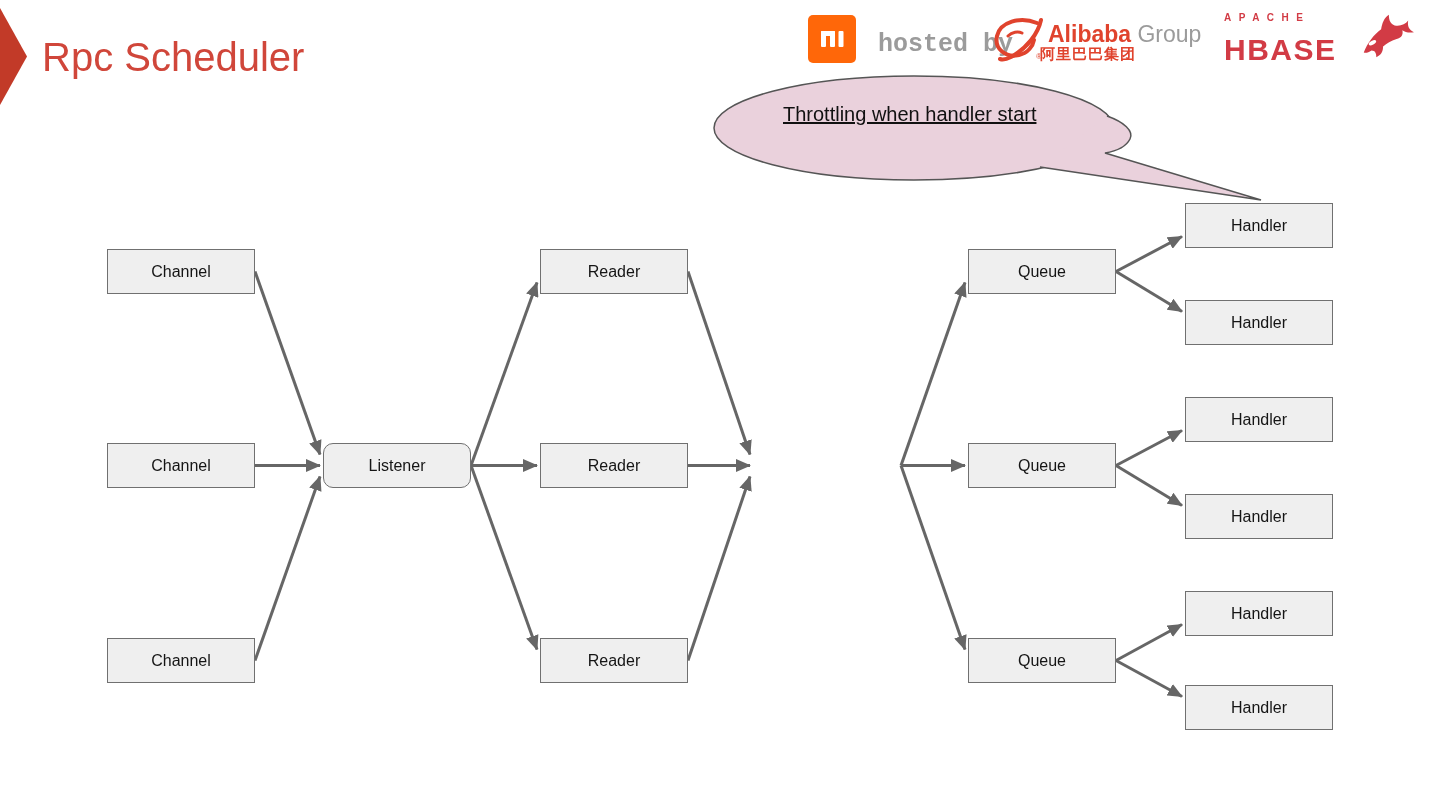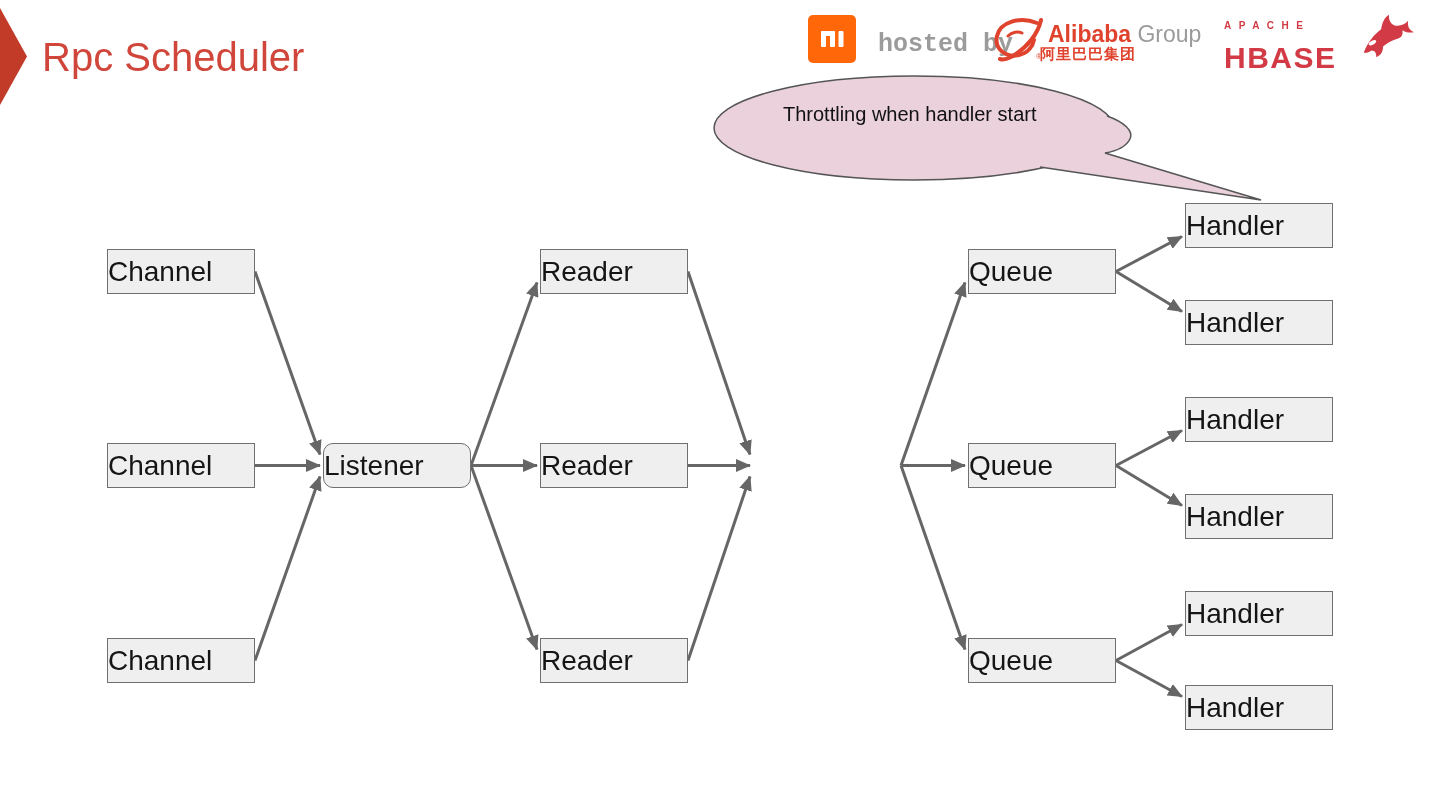--- a/index.html
+++ b/index.html
@@ -30,35 +30,35 @@
   #ali-reg{position:absolute;left:1036px;top:52px;font-size:8px;color:var(--alibaba-red,#e0432d);}
   #ali-name{
     position:absolute;left:1048px;top:21px;font-size:23px;font-weight:bold;
     color:var(--alibaba-red,#e0432d);white-space:nowrap;
   }
   #ali-name .suffix{color:var(--hosted-gray,#9b9b9b);font-weight:normal;}
   #ali-cn{
     position:absolute;left:1040px;top:45px;font-size:15px;font-weight:bold;letter-spacing:1px;
     color:var(--alibaba-red,#e0432d);white-space:nowrap;
   }
-  #hbase-block{position:absolute;left:1224px;top:20px;color:var(--hbase-red,#d23b45);}
+  #hbase-block{position:absolute;left:1224px;top:12px;color:var(--hbase-red,#d23b45);}
   #hbase-apache{font-size:10px;font-weight:bold;letter-spacing:7.5px;line-height:12px;}
   #hbase-name{font-size:30px;font-weight:bold;letter-spacing:1.5px;line-height:30px;margin-top:11px;}
   #orca{position:absolute;left:1352px;top:8px;width:66px;height:56px;}
   
   #callout-text{
-    position:absolute;left:783px;top:101px;font-size:20px;line-height:27px;color:#111;
+    position:absolute;left:783px;top:101px;font-size:20px;line-height:27px;color:#111;text-decoration:underline;
   }
   
   #edge-layer{position:absolute;left:0;top:0;width:1440px;height:810px;}
   .node{
     position:absolute;width:148px;height:45px;box-sizing:border-box;
     background:var(--node-fill,#efefef);border:1px solid var(--node-border,#707070);
-    display:flex;align-items:center;justify-content:flex-start;
-    font-size:28px;color:#151515;
+    display:flex;align-items:center;justify-content:center;
+    font-size:16px;color:#151515;
   }
   .node.round{border-radius:10px;}
   #n-channel1{left:107px;top:249px}#n-channel2{left:107px;top:443px}#n-channel3{left:107px;top:638px}
   #n-listener{left:323px;top:443px}
   #n-reader1{left:540px;top:249px}#n-reader2{left:540px;top:443px}#n-reader3{left:540px;top:638px}
   #n-scheduler{left:753px;top:443px}
   #n-queue1{left:968px;top:249px}#n-queue2{left:968px;top:443px}#n-queue3{left:968px;top:638px}
   #n-handler1{left:1185px;top:203px}#n-handler2{left:1185px;top:300px}#n-handler3{left:1185px;top:397px}
   #n-handler4{left:1185px;top:494px}#n-handler5{left:1185px;top:591px}#n-handler6{left:1185px;top:685px}
 </style>

